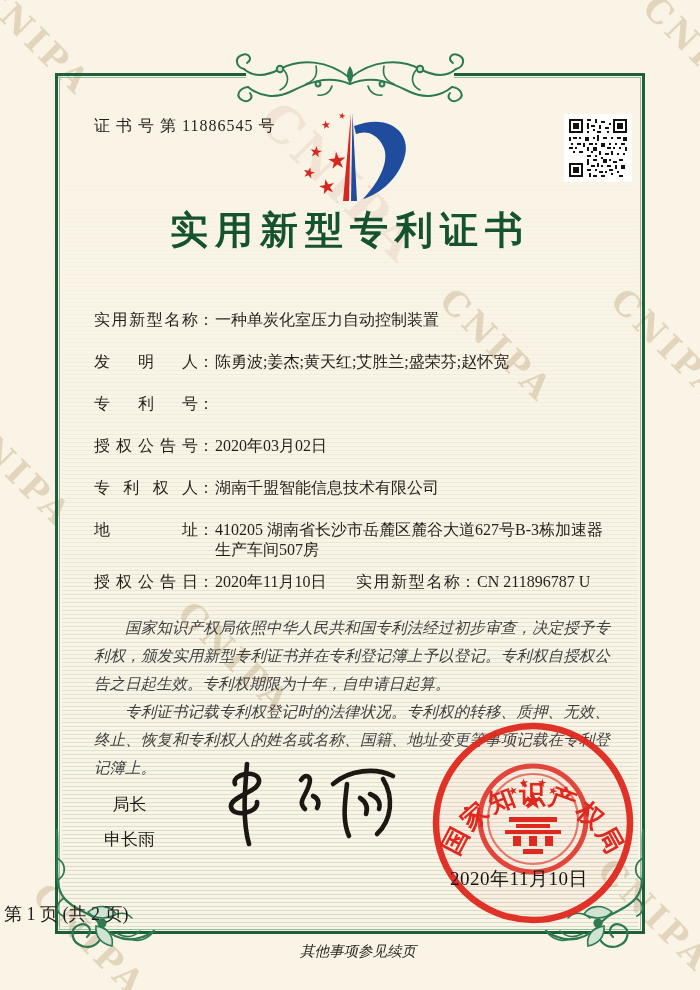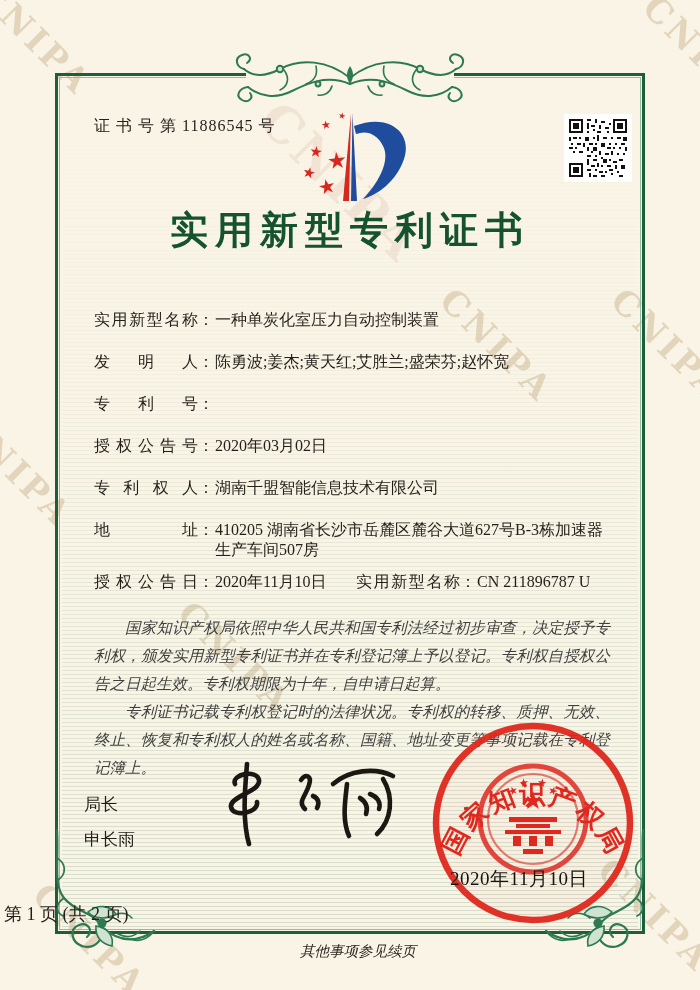--- a/index.html
+++ b/index.html
@@ -52,21 +52,21 @@
   .field-row{display:flex;align-items:flex-start;font-size:16px;line-height:20px;margin-bottom:22px;}
   .field-row.tight{margin-bottom:12px;}
   .flabel{display:inline-block;width:104px;text-align:justify;text-align-last:justify;flex:none;}
   .fcolon{flex:none;width:17px;}
   .fvalue{flex:1;font-family:Liberation Serif, serif;}
   .fvalue.fixed{flex:none;width:141px;}
   .paragraphs{margin-top:14px;font-size:15.5px;line-height:28px;color:#404040;
       font-style:italic;text-align:justify;}
   .paragraphs p{margin:0;text-indent:2em;}
   
-  .sign-block{position:absolute;left:84px;top:792px;z-index:4;font-size:17px;line-height:26px;}
+  .sign-block{position:absolute;left:104px;top:792px;z-index:4;font-size:17px;line-height:26px;text-align:center;}
   .sign-block div{margin-bottom:9px;}
   .signature{position:absolute;left:205px;top:752px;z-index:5;}
   .seal{position:absolute;left:429px;top:719px;z-index:5;}
   .seal-date{
     position:absolute;left:428px;top:866px;width:182px;z-index:6;text-align:center;
     font-size:19px;color:#16130f;letter-spacing:.5px;
   }
   .page-info{position:absolute;left:4px;right:0;top:902px;z-index:4;font-size:18px;}
   .cont-note{position:absolute;left:16px;right:0;top:942px;z-index:4;text-align:center;
       font-size:14.5px;font-style:italic;color:#2c2823;}

